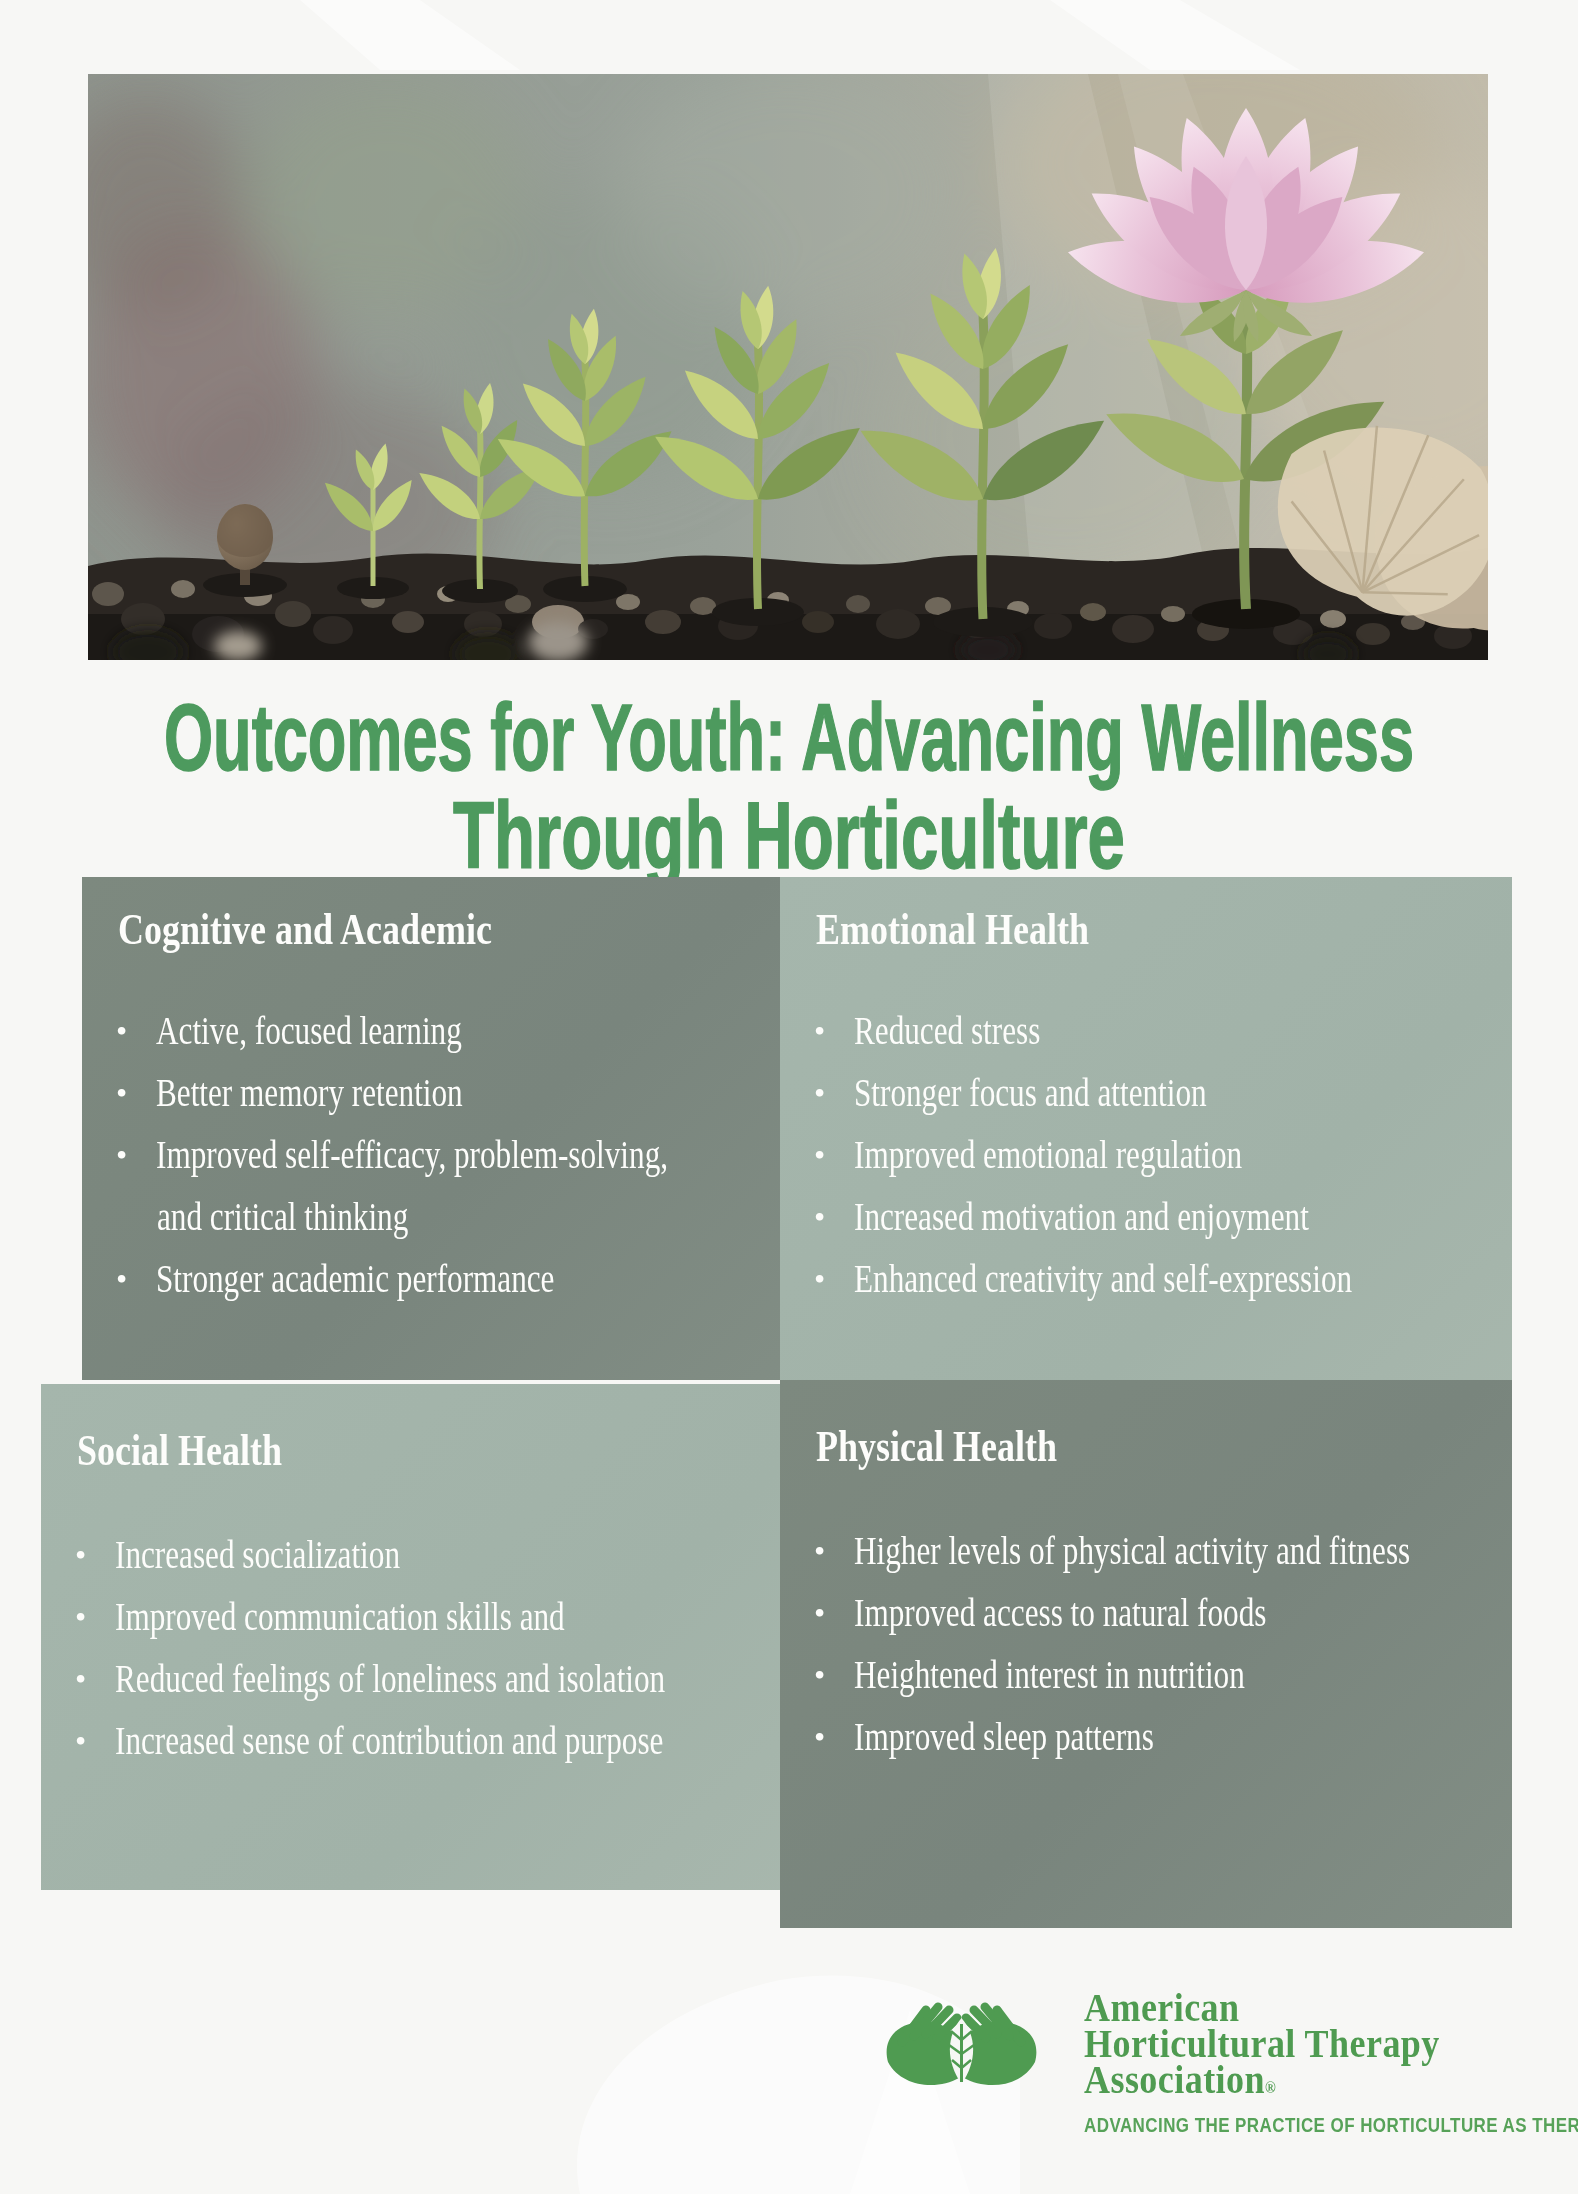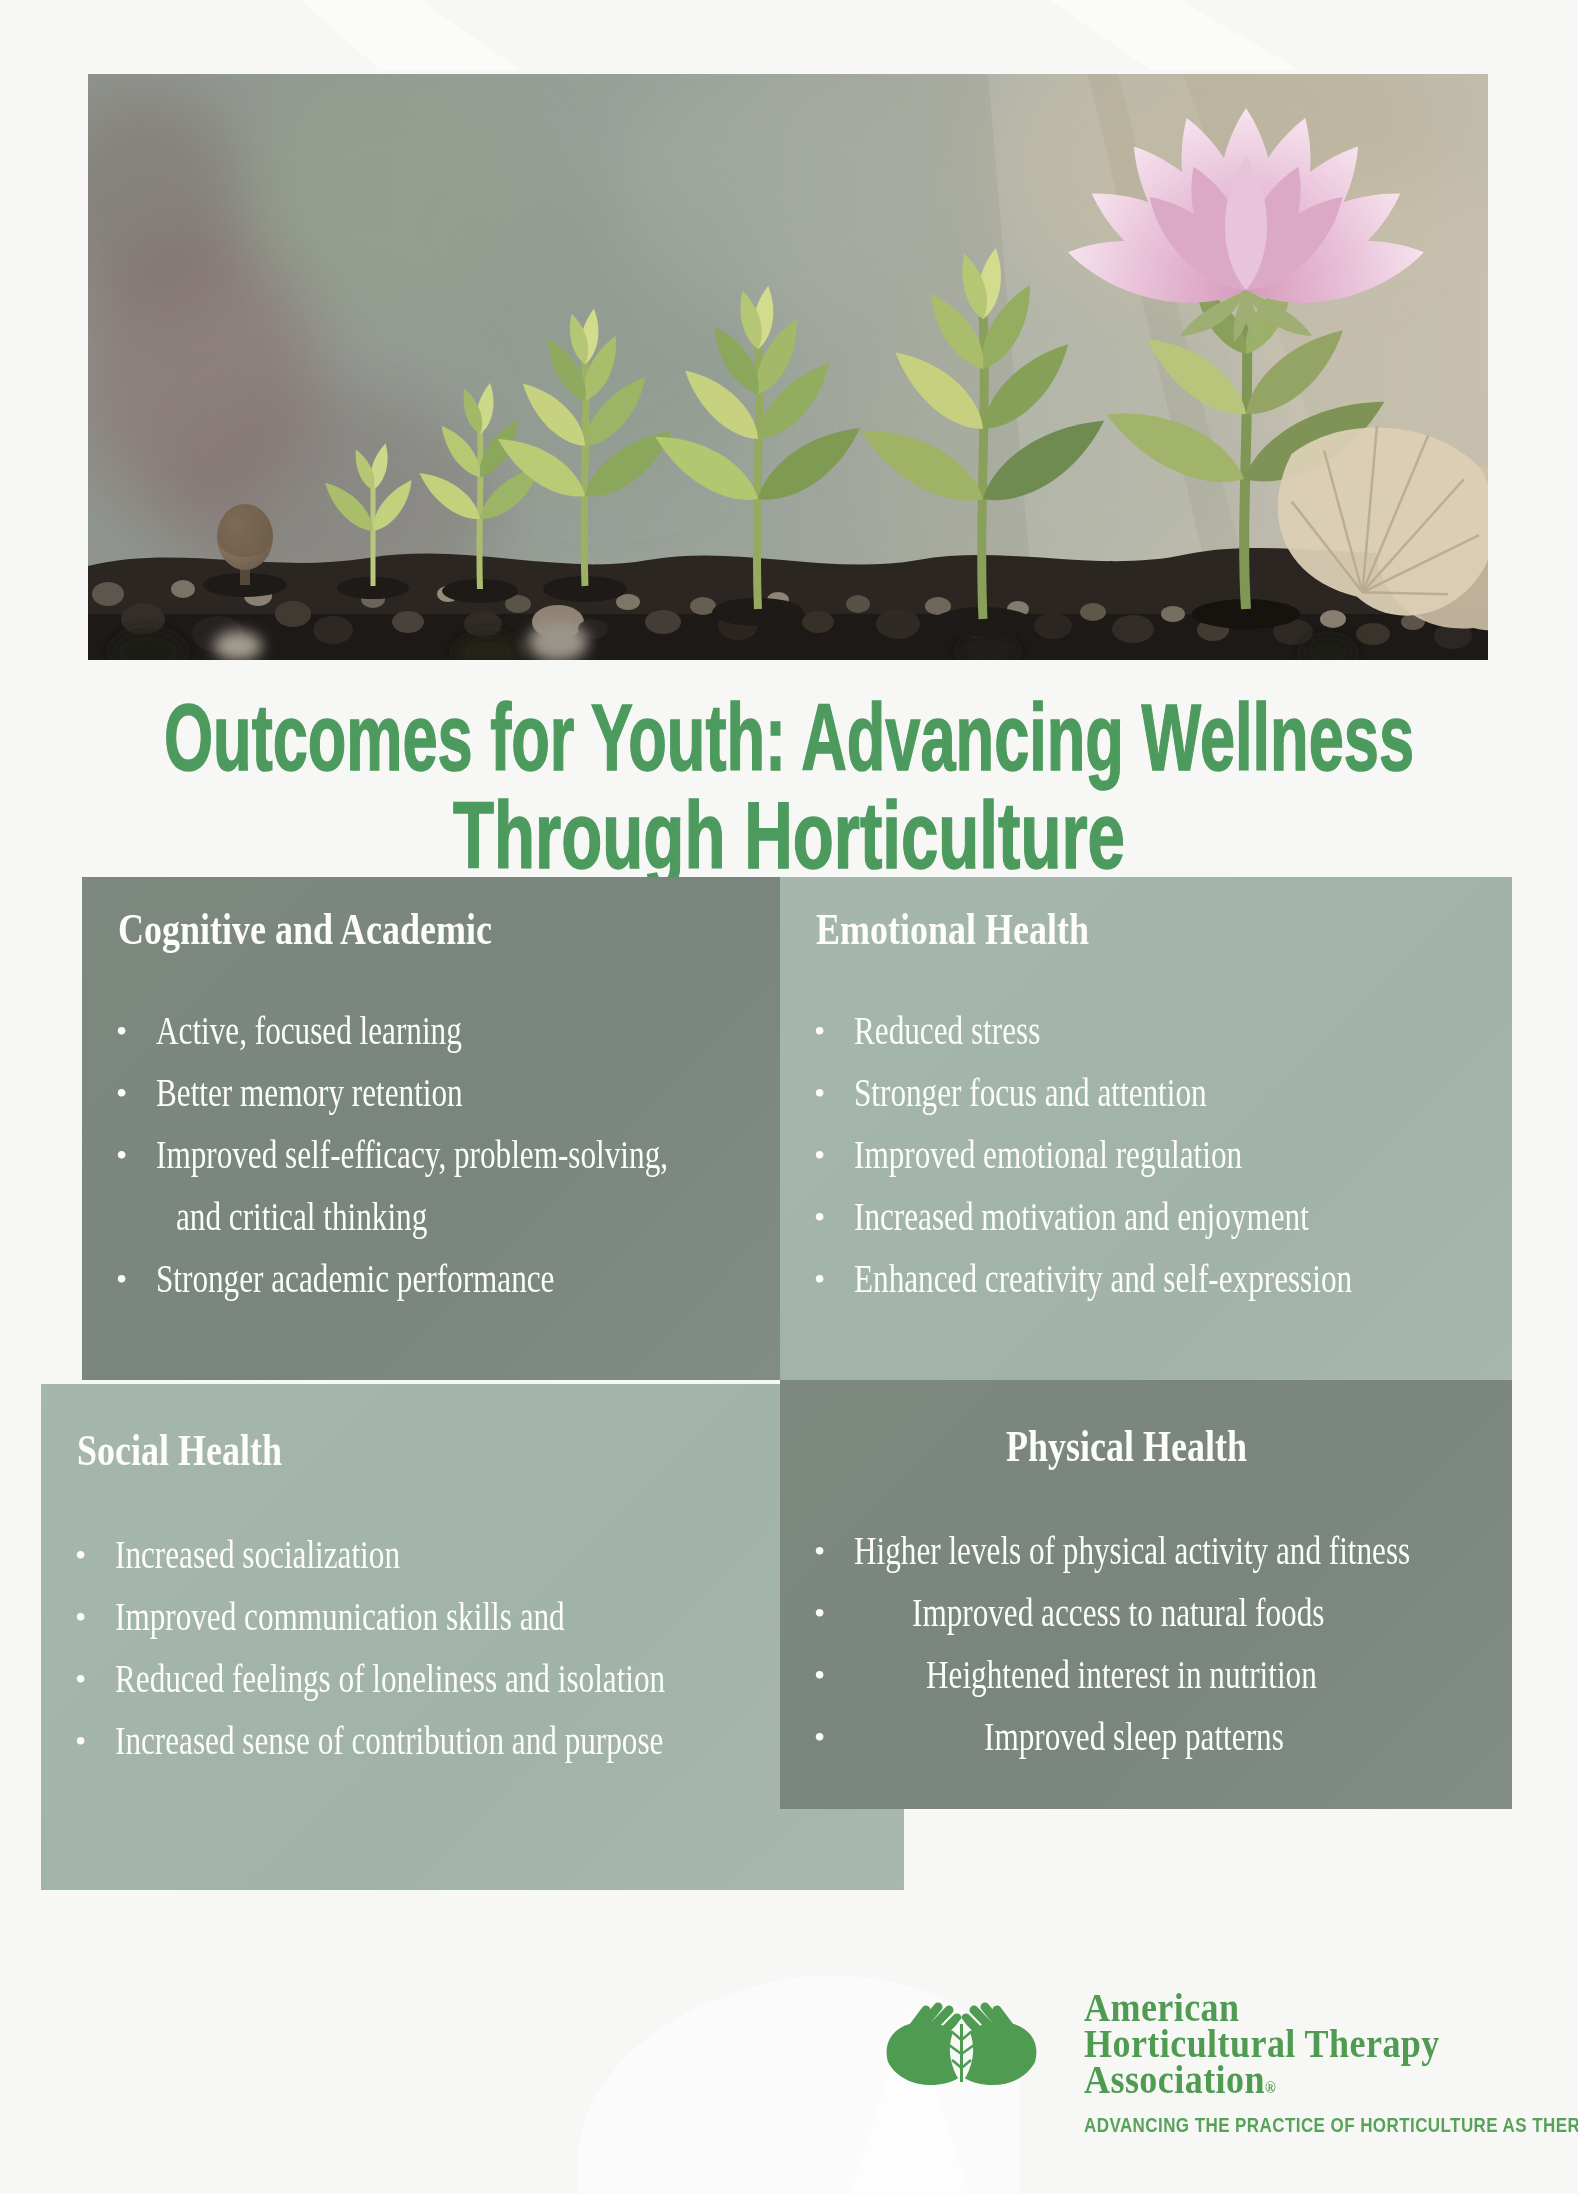--- a/index.html
+++ b/index.html
@@ -18,30 +18,30 @@
   .title-text{font-family:"Liberation Sans",sans-serif;font-weight:bold;fill:#4d9a5e;stroke:#4d9a5e;stroke-width:1.5px;font-size:94px;}
 
   
   .grid{position:absolute;left:41px;top:877px;width:1471px;height:1009px;}
   .card{position:absolute;box-sizing:border-box;color:#fdfdfb;}
   .card.dark{background:linear-gradient(135deg,#7d897f 0%,#79857d 55%,#828e85 100%);}
   .card.light{background:linear-gradient(135deg,#a5b6ac 0%,#a1b2a8 60%,#a9b8ae 100%);}
   .c0{left:0;top:0;width:739px;height:503px;margin-left:41px;}
   .c1{left:739px;top:0;width:732px;height:640px;}
   .c2{left:0;top:507px;width:863px;height:506px;}
-  .c3{left:739px;top:503px;width:732px;height:429px;text-align:center;}
+  .c3{left:739px;top:503px;width:732px;height:548px;}
   .card{padding:28px 14px 0 0;}
   .row-b{padding-top:42px;}
   .card h2{margin:0 0 0 36px;font-size:45px;line-height:48px;font-weight:bold;
            display:inline-block;transform:scaleX(.8);transform-origin:0 50%;white-space:nowrap;}
   .card ul{margin:47px 0 0 0;padding:0;list-style:none;}
   .row-b ul{margin-top:50px;}
   .card li{display:block;}
   .card .line{position:relative;height:62px;line-height:62px;padding-left:74px;white-space:nowrap;}
-  .card .line.cont{padding-left:94px;}
+  .card .line.cont{padding-left:75px;}
   .card .dot{position:absolute;left:34px;top:0;font-size:32px;line-height:62px;}
   .card .txt{display:inline-block;font-size:40px;transform:scaleX(.78);transform-origin:0 50%;}
 
   
   .logo{position:absolute;left:880px;top:1990px;width:660px;display:flex;align-items:flex-start;gap:25px;}
   .logo-mark{flex:0 0 auto;margin:12px 16px 0 0;}
   .logo-text{color:#4f9b51;}
   .logo-line{font-family:"Liberation Serif",serif;font-weight:bold;font-size:40px;line-height:36px;
              display:block;transform:scaleX(.9);transform-origin:0 50%;white-space:nowrap;letter-spacing:.5px;}
   .reg{font-size:16px;vertical-align:baseline;}

